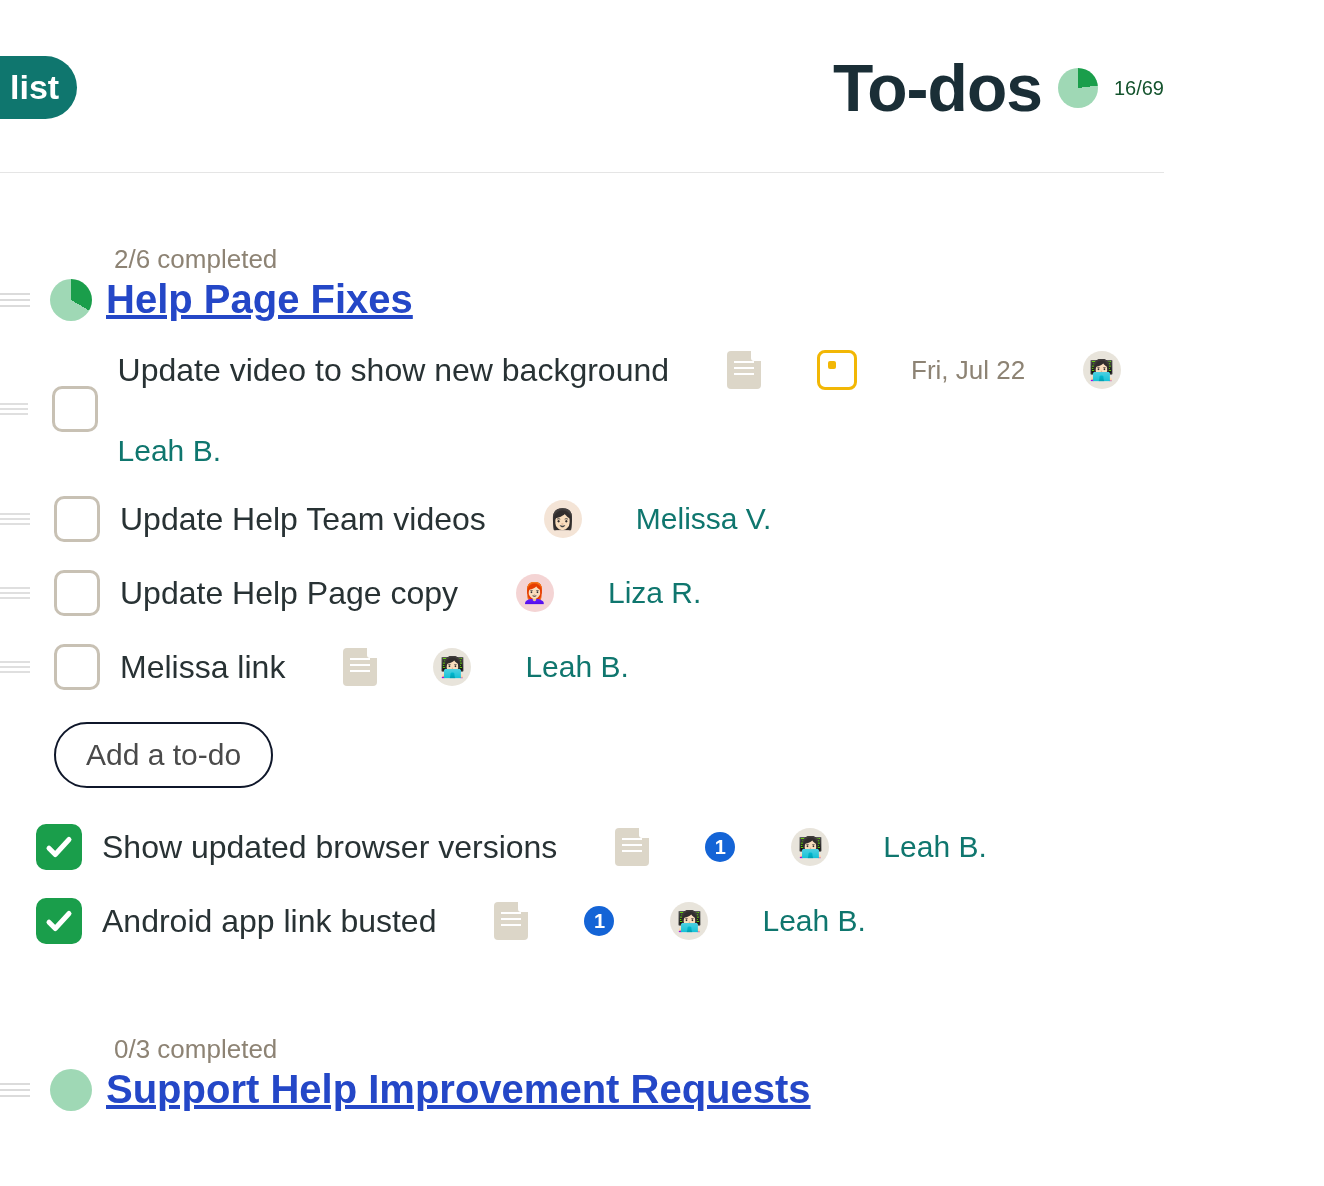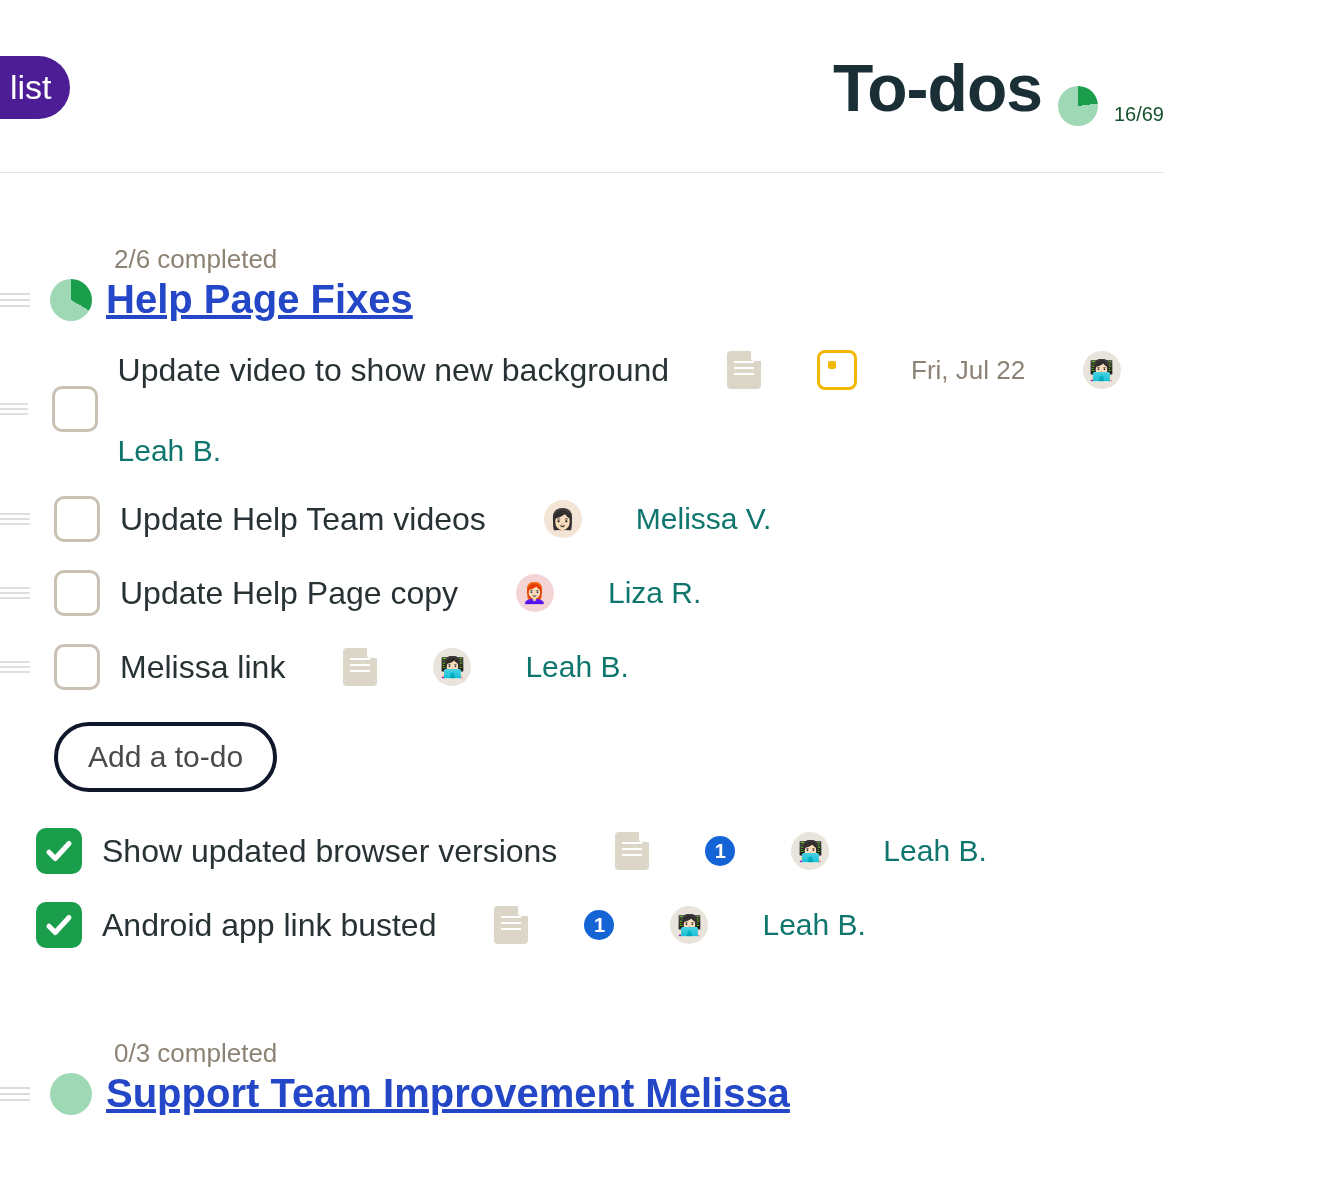--- a/index.html
+++ b/index.html
@@ -9,35 +9,35 @@
       width: 1324px;
       height: 1186px;
       position: relative;
       overflow: hidden;
     }
 
     .list-button {
       position: absolute;
       top: 56px;
       left: 0;
-      background: #4c1d95;
+      background: #0f766e;
       color: #fff;
       font-size: 34px;
-      font-weight: 400;
+      font-weight: 700;
       padding: 12px 18px 12px 10px;
       border-radius: 0 36px 36px 0;
       cursor: pointer;
     }
 
     .header {
       position: absolute;
       top: 50px;
       right: 160px;
       display: flex;
-      align-items: flex-end;
+      align-items: center;
       gap: 16px;
     }
     .header-title {
       font-size: 66px;
       font-weight: 800;
       color: #1a2e36;
       letter-spacing: -1px;
     }
     .header-progress {
       width: 40px;
@@ -216,21 +216,21 @@
     .assignee {
       font-size: 30px;
       color: #0f766e;
     }
 
     .add-todo {
       margin-left: 54px;
       margin-top: 32px;
       display: inline-block;
       padding: 14px 30px;
-      border: 4px solid #0f172a;
+      border: 2px solid #0f172a;
       border-radius: 36px;
       font-size: 30px;
       color: #4a4a4a;
       cursor: pointer;
       background: #fff;
     }
 
     .comment-badge {
       width: 30px;
       height: 30px;
@@ -358,16 +358,16 @@
       </div></div>
     <div class="group">
       <div class="group-status">0/3 completed</div>
       <div class="group-title-row">
         <div class="drag-lines">
           <span></span>
           <span></span>
           <span></span>
         </div>
         <div class="group-progress" style="background: conic-gradient(rgb(26, 158, 75) 0deg, rgb(26, 158, 75) 0deg, rgb(159, 216, 181) 0deg, rgb(159, 216, 181) 360deg);"></div>
-        <a class="group-title">Support Team Improvement Melissa</a>
+        <a class="group-title">Support Help Improvement Requests</a>
       </div>
     </div>
   </div>
 
 </body></html>

